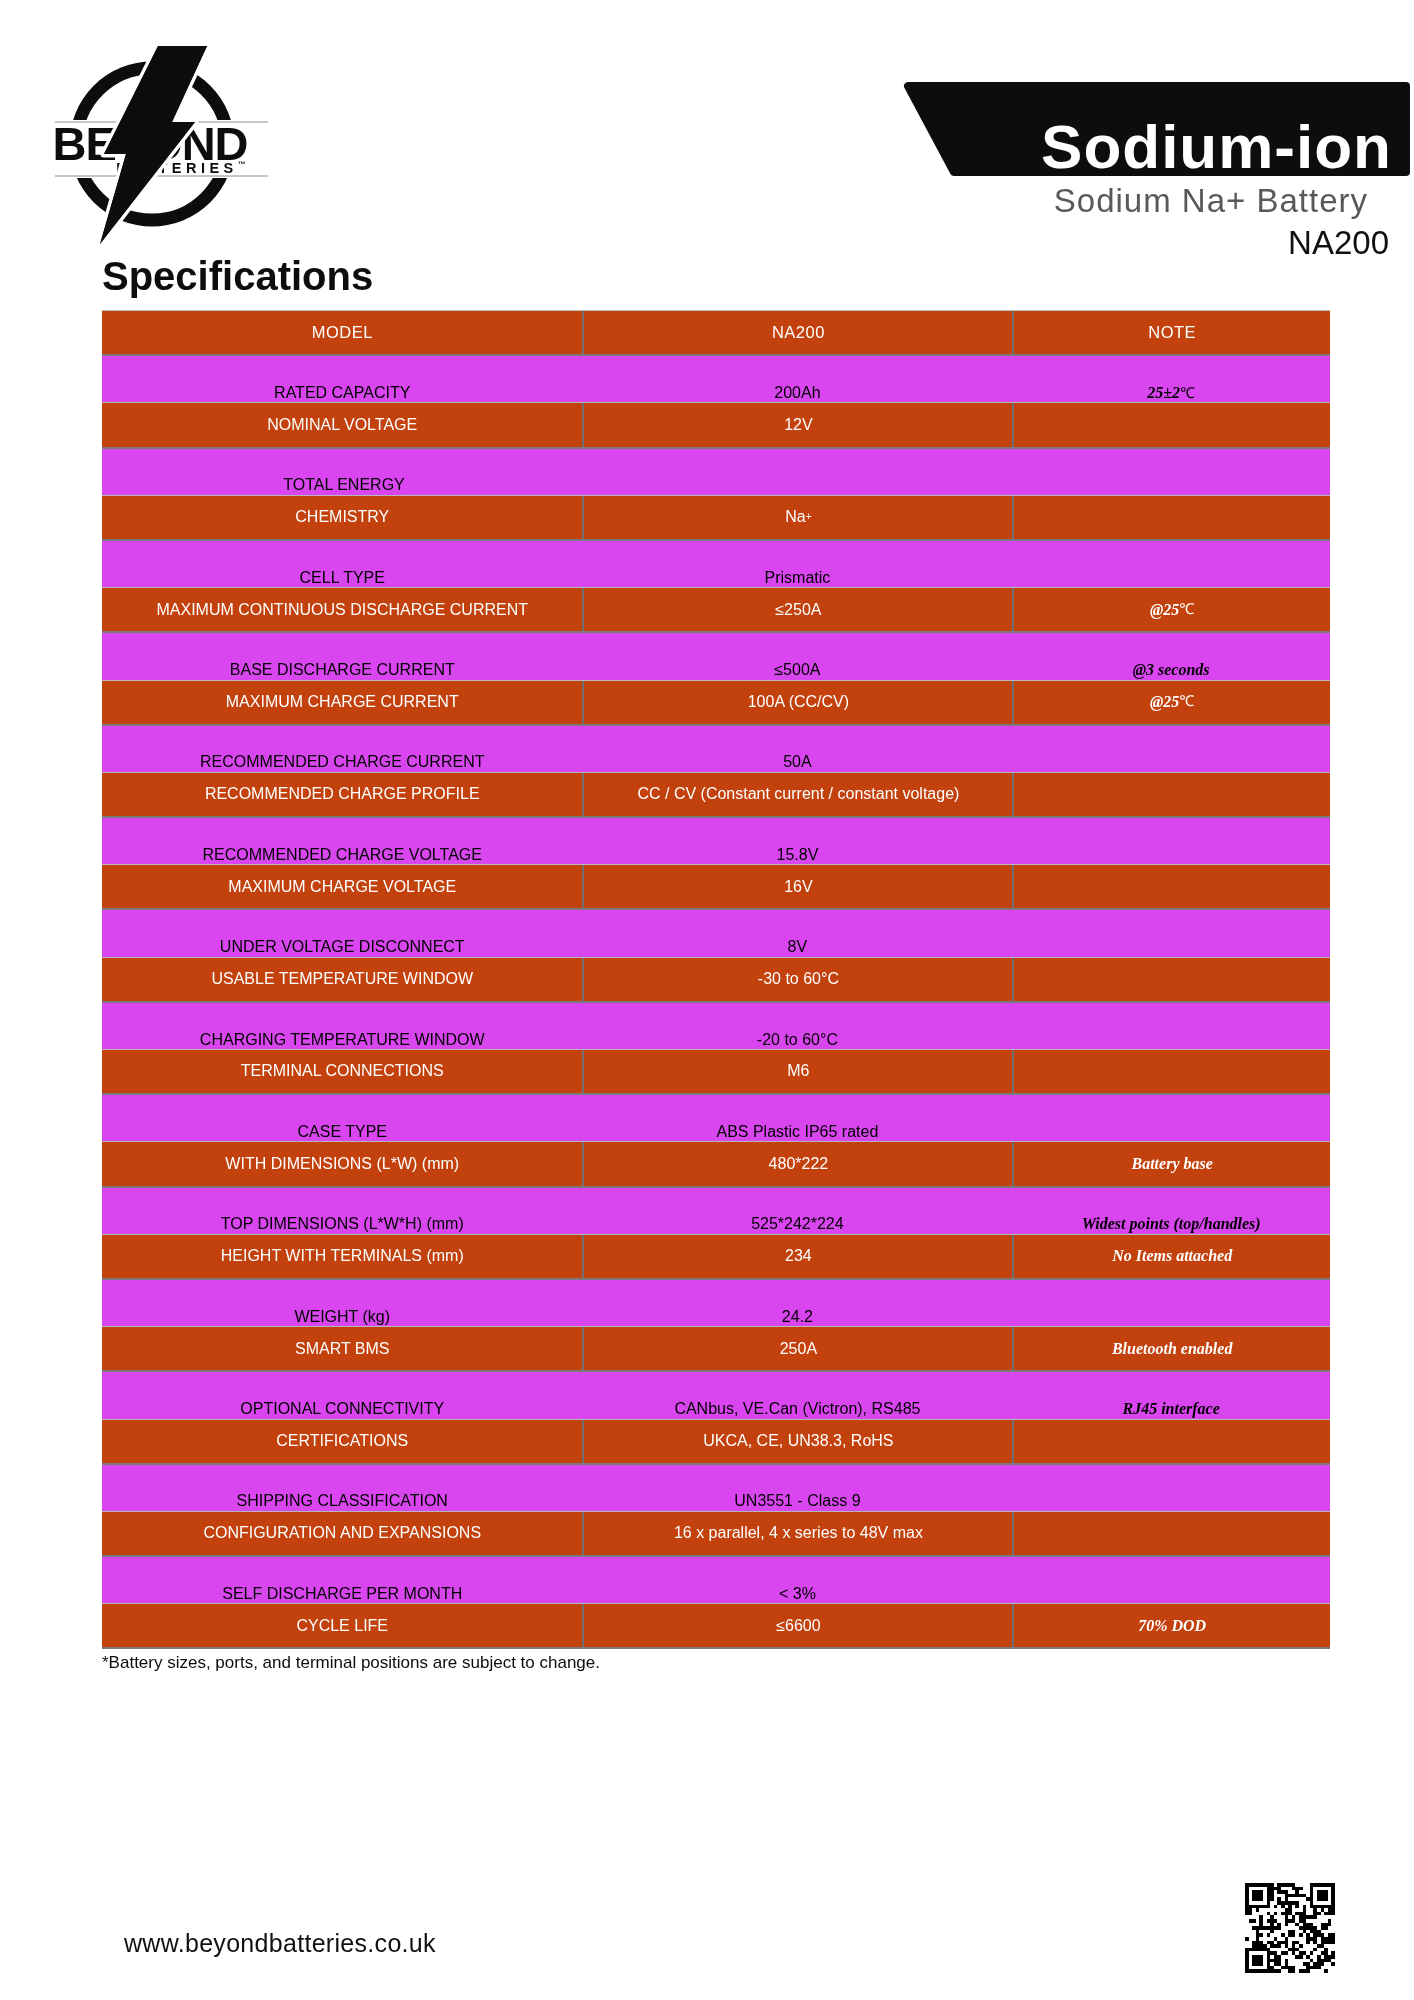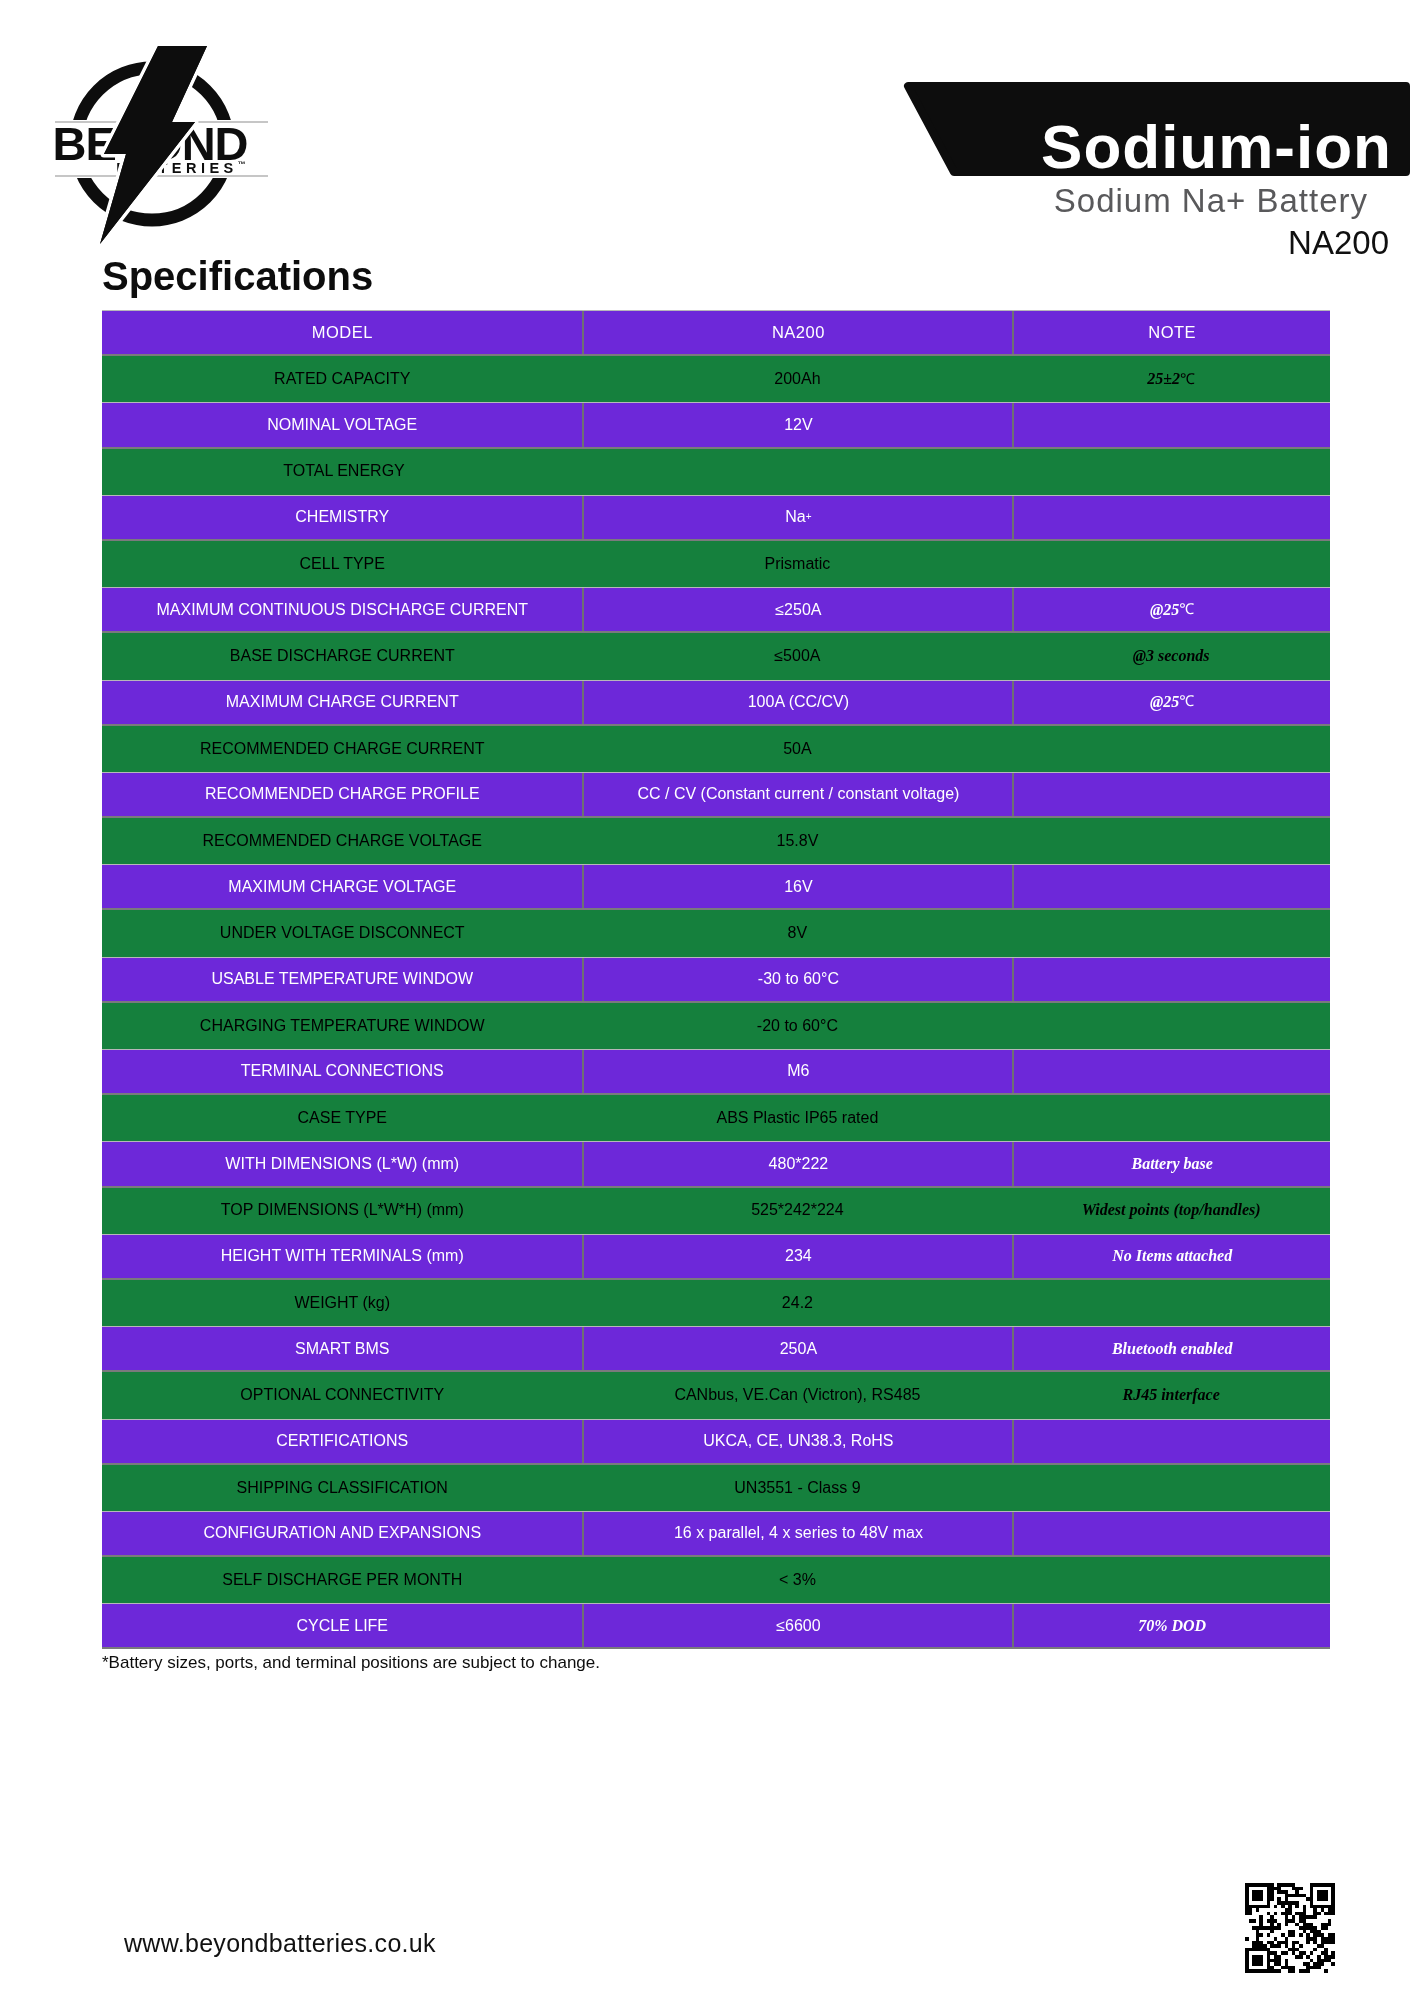--- a/index.html
+++ b/index.html
@@ -36,25 +36,25 @@
   }
   
   .spec-table{
     position:absolute;left:102px;top:310px;width:1228px;
     display:flex;flex-direction:column;
   }
   .row{
     display:flex;height:46.2px;box-sizing:border-box;
   }
   .row.dark{
-    background:#6d28d9;color:#ffffff;
+    background:#c2410c;color:#ffffff;
     border-top:1px solid #b7b7ba;
     border-bottom:2px solid #7a7a7d;
   }
-  .row.light{background:#15803d;color:#000000;}
+  .row.light{background:#d946ef;color:#000000;align-items:flex-end;}
   .cell{
     display:flex;align-items:center;justify-content:center;
     box-sizing:border-box;text-align:center;
     font-size:16px;line-height:1.15;
   }
   .cell.c1{width:484px;}
   .cell.c2{width:433px;}
   .cell.c3{width:320px;}
   .row.dark .cell.c2,.row.dark .cell.c3{border-left:2px solid #6f7073;}
   .cell.note{font-weight:bold;font-style:italic;font-family:Liberation Serif, serif;}

